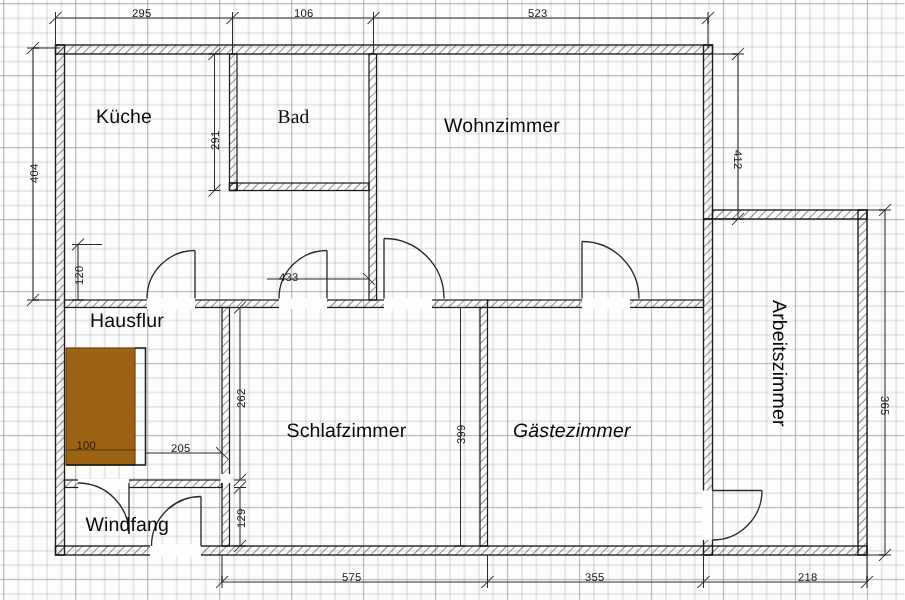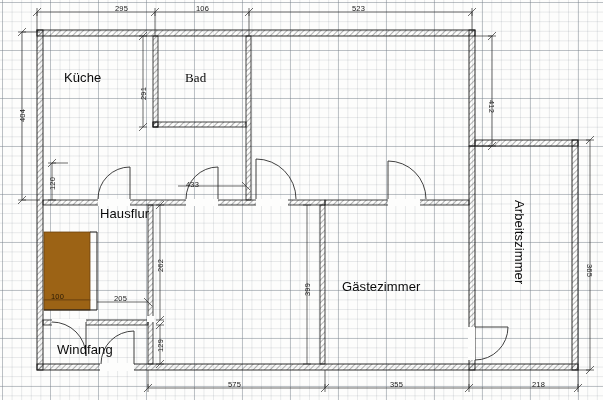--- a/index.html
+++ b/index.html
@@ -261,31 +261,33 @@
       <line x1="307" y1="205" x2="307" y2="364"></line>
       <line x1="303" y1="205" x2="311" y2="205"></line>
       <line x1="303" y1="364" x2="311" y2="364"></line>
     </g>
   </svg>
 
   <div class="room-label" style="left:64px; top:70px;">Küche</div>
 
   <div class="room-label" style="left:185px; top:70px;font-family:Liberation Serif, serif;">Bad</div>
 
+  <div class="room-label" style="left:296px; top:76px;">Wohnzimmer</div>
 
   <div class="room-label vert" style="left:527px; top:200px;">Arbeitszimmer</div>
 
-  <div class="room-label" style="left:60px; top:206px;margin-left:40px;">Hausflur</div>
-
-
-  <div class="room-label" style="left:342px; top:279px;">Gästezimmer</div>
+  <div class="room-label" style="left:60px; top:206px;">Hausflur</div>
+
+  <div class="room-label" style="left:191px; top:279px;">Schlafzimmer</div>
+
+  <div class="room-label" style="left:342px; top:279px;font-style:italic;">Gästezimmer</div>
 
   <div class="room-label" style="left:57px; top:342px;">Windfang</div>
 
-  <div class="dim-label" style="left:88px; top:4px;padding-left:27px;">295</div>
+  <div class="dim-label" style="left:88px; top:4px;">295</div>
   <div class="dim-label" style="left:196px; top:4px;">106</div>
   <div class="dim-label" style="left:352px; top:4px;text-align:right;">523</div>
 
   <div class="dim-label" style="left:228px; top:380px;">575</div>
   <div class="dim-label" style="left:390px; top:380px;">355</div>
   <div class="dim-label" style="left:532px; top:380px;">218</div>
 
   <div class="dim-label vert" style="left:18px; top:122px;">404</div>
   <div class="dim-label vert" style="left:48px; top:190px;">120</div>
 

